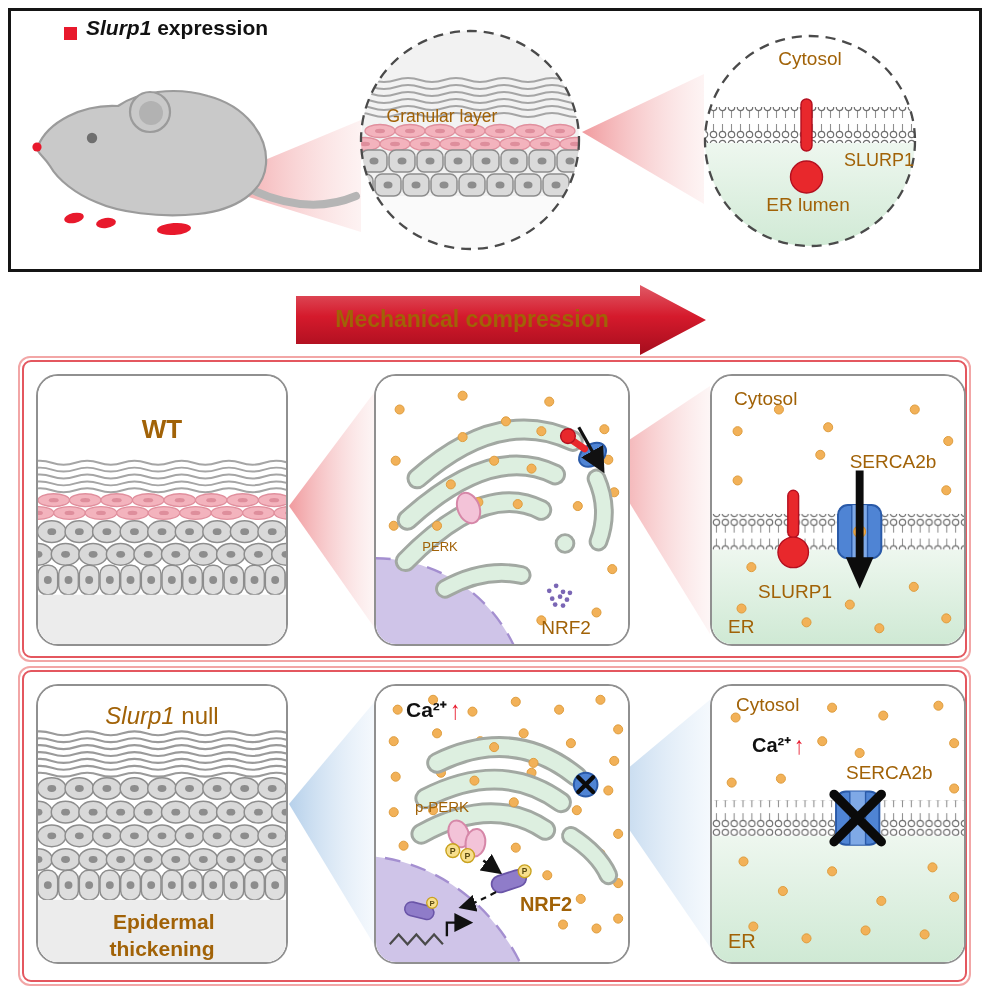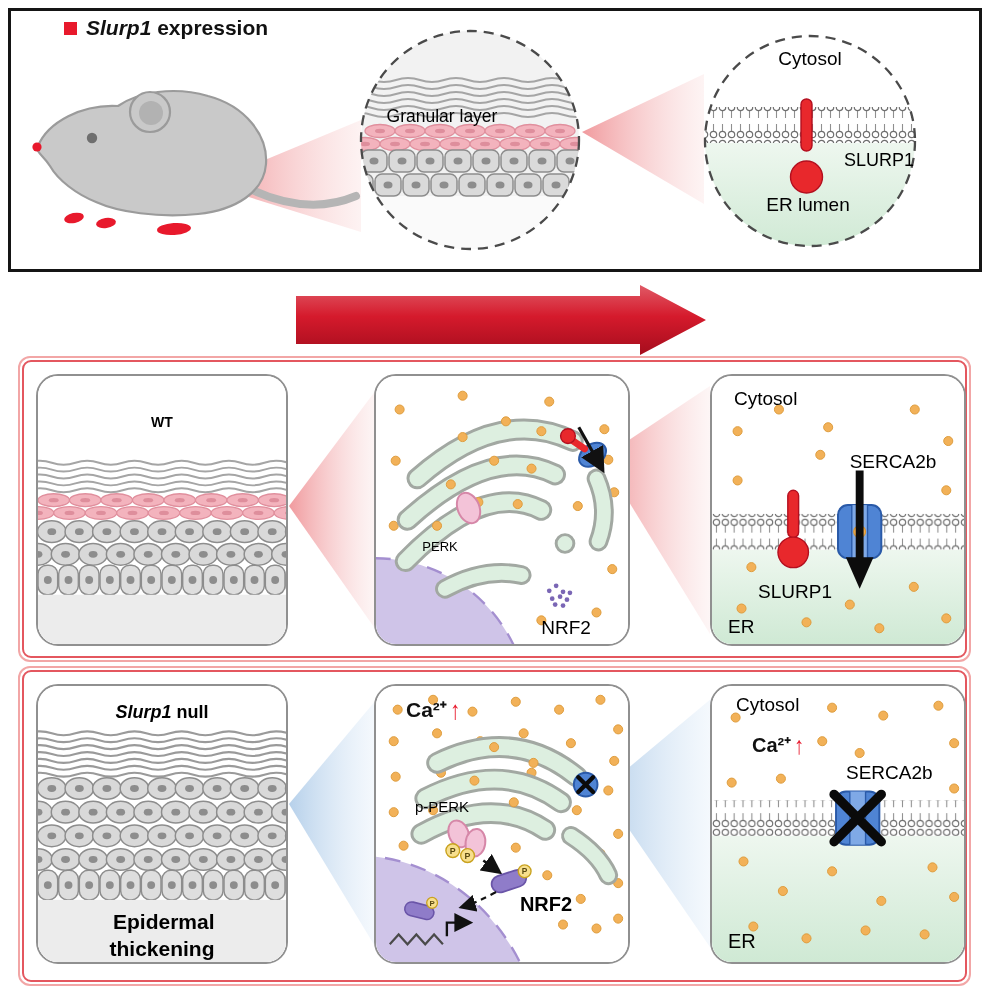--- a/index.html
+++ b/index.html
@@ -1,28 +1,28 @@
 <!DOCTYPE html>
 <html><head>
 <meta charset="utf-8">
 <style>
   *{margin:0;padding:0;box-sizing:border-box}
   html,body{background:#ffffff}
   body{font-family:"Liberation Sans",sans-serif}
   #fig{position:relative;width:996px;height:996px;background:#fff;overflow:hidden}
   .abs{position:absolute}
-  .lbl{position:absolute;color:#000000;white-space:nowrap;line-height:1.18}
+  .lbl{position:absolute;color:#a16207;white-space:nowrap;line-height:1.18}
   .ctr{transform:translateX(-50%)}
   .topframe{position:absolute;border:3px solid #151515;background:transparent}
   .frame{position:absolute;border:2px solid #f2a6a6;border-radius:12px}
   .frame>div{position:absolute;inset:2px;border:2px solid #e4575f;border-radius:9px}
   .cellbox{position:absolute;background:#fff;border:2.5px solid #909090;border-radius:22px;overflow:hidden}
   .cellbox svg{display:block;width:100%;height:100%}
   svg text{font-family:"Liberation Sans",sans-serif}
-  .legend{position:absolute;left:64px;top:16px;display:flex;align-items:center;gap:9px}
+  .legend{position:absolute;left:64px;top:16px;display:flex;align-items:flex-end;gap:9px}
   .legend .sq{width:13px;height:13px;background:#e8192c}
   .legend .tx{font-size:21px;font-weight:700;color:#111}
   .ca{font-weight:700;font-size:21px;color:#111}
   .ca .up{color:#e8192c;font-weight:700;display:inline-block;transform:scaleY(1.25);margin-left:3px}
 </style>
 </head>
 <body>
 
 <div id="fig">
 
@@ -168,20 +168,21 @@
   <svg class="abs" style="left:288px;top:282px" width="424" height="76" viewBox="0 0 424 76">
     <defs>
         <linearGradient id="gbn" x1="0" y1="0" x2="0" y2="1">
       <stop offset="0" stop-color="#e05a66"></stop>
           <stop offset="0.45" stop-color="#d51a2c"></stop>
           <stop offset="1" stop-color="#a50d1d"></stop>
     </linearGradient>
       </defs>
     <polygon points="8,14 352,14 352,3 418,38 352,73 352,62 8,62" fill="url(#gbn)"></polygon>
   </svg>
+  <div class="lbl ctr" style="left:472px;top:306px;font-size:23px;font-weight:700">Mechanical compression</div>
 
   <div class="frame" style="left:18px;top:356px;width:953px;height:306px">
       <div></div>
     </div>
 
   <svg class="abs" style="left:286px;top:376px" width="92" height="270" viewBox="0 0 92 270">
     <defs>
         <linearGradient id="gt1" x1="0" y1="0" x2="1" y2="0">
       <stop offset="0" stop-color="#ef8f93" stop-opacity="0.9"></stop>
           <stop offset="1" stop-color="#fbe8e8" stop-opacity="0.4"></stop>
@@ -400,21 +401,21 @@
         <line x1="158" y1="131" x2="158" y2="185" stroke="#2a5aa8" stroke-width="1.4"></line>
         <circle cx="150" cy="158" r="6" fill="#f2b158" stroke="#d9952f" stroke-width="1.2"></circle>
       </g>
       <g>
         <line x1="150" y1="96" x2="150" y2="188" stroke="#0c0c0c" stroke-width="8"></line>
         <polygon points="136,184 164,184 150,216" fill="#0c0c0c"></polygon>
       </g>
     </svg>
   </div>
 
-  <div class="lbl ctr" style="left:162px;top:414px;font-size:14px;font-weight:700">WT</div>
+  <div class="lbl ctr" style="left:162px;top:414px;font-size:26px;font-weight:700">WT</div>
   <div class="lbl ctr" style="left:440px;top:539px;font-size:13px">PERK</div>
   <div class="lbl ctr" style="left:566px;top:617px;font-size:19px">NRF2</div>
   <div class="lbl" style="left:734px;top:388px;font-size:19px">Cytosol</div>
   <div class="lbl ctr" style="left:893px;top:451px;font-size:19px">SERCA2b</div>
   <div class="lbl ctr" style="left:795px;top:581px;font-size:19px">SLURP1</div>
   <div class="lbl" style="left:728px;top:616px;font-size:19px">ER</div>
 
   <div class="frame" style="left:18px;top:666px;width:953px;height:320px">
       <div></div>
     </div>
@@ -664,21 +665,21 @@
         <line x1="140" y1="107" x2="140" y2="161" stroke="#2a5aa8" stroke-width="1.4"></line>
         <line x1="156" y1="107" x2="156" y2="161" stroke="#2a5aa8" stroke-width="1.4"></line>
         <g stroke="#0a0a0a" stroke-width="9.5" stroke-linecap="round">
           <line x1="124" y1="110" x2="172" y2="158"></line>
             <line x1="172" y1="110" x2="124" y2="158"></line>
         </g>
       </g>
     </svg>
   </div>
 
-  <div class="lbl ctr" style="left:162px;top:702px;font-size:18px;font-weight:700"><i>Slurp1</i><span> null</span></div>
+  <div class="lbl ctr" style="left:162px;top:702px;font-size:24px;font-weight:400"><i>Slurp1</i><span> null</span></div>
   <div class="lbl ctr" style="left:162px;top:908px;font-size:21px;font-weight:700;text-align:right;line-height:1.3">
     <div>Epidermal</div>
     <div>thickening</div>
   </div>
   <div class="lbl ca" style="left:406px;top:698px"><span>Ca²⁺</span><span class="up">↑</span></div>
   <div class="lbl ctr" style="left:442px;top:798px;font-size:15px">p-PERK</div>
   <div class="lbl ctr" style="left:546px;top:893px;font-size:20px;font-weight:600">NRF2</div>
   <div class="lbl" style="left:736px;top:694px;font-size:19px">Cytosol</div>
   <div class="lbl ca" style="left:752px;top:734px;font-size:20px"><span>Ca²⁺</span><span class="up">↑</span></div>
   <div class="lbl" style="left:846px;top:762px;font-size:19px">SERCA2b</div>

